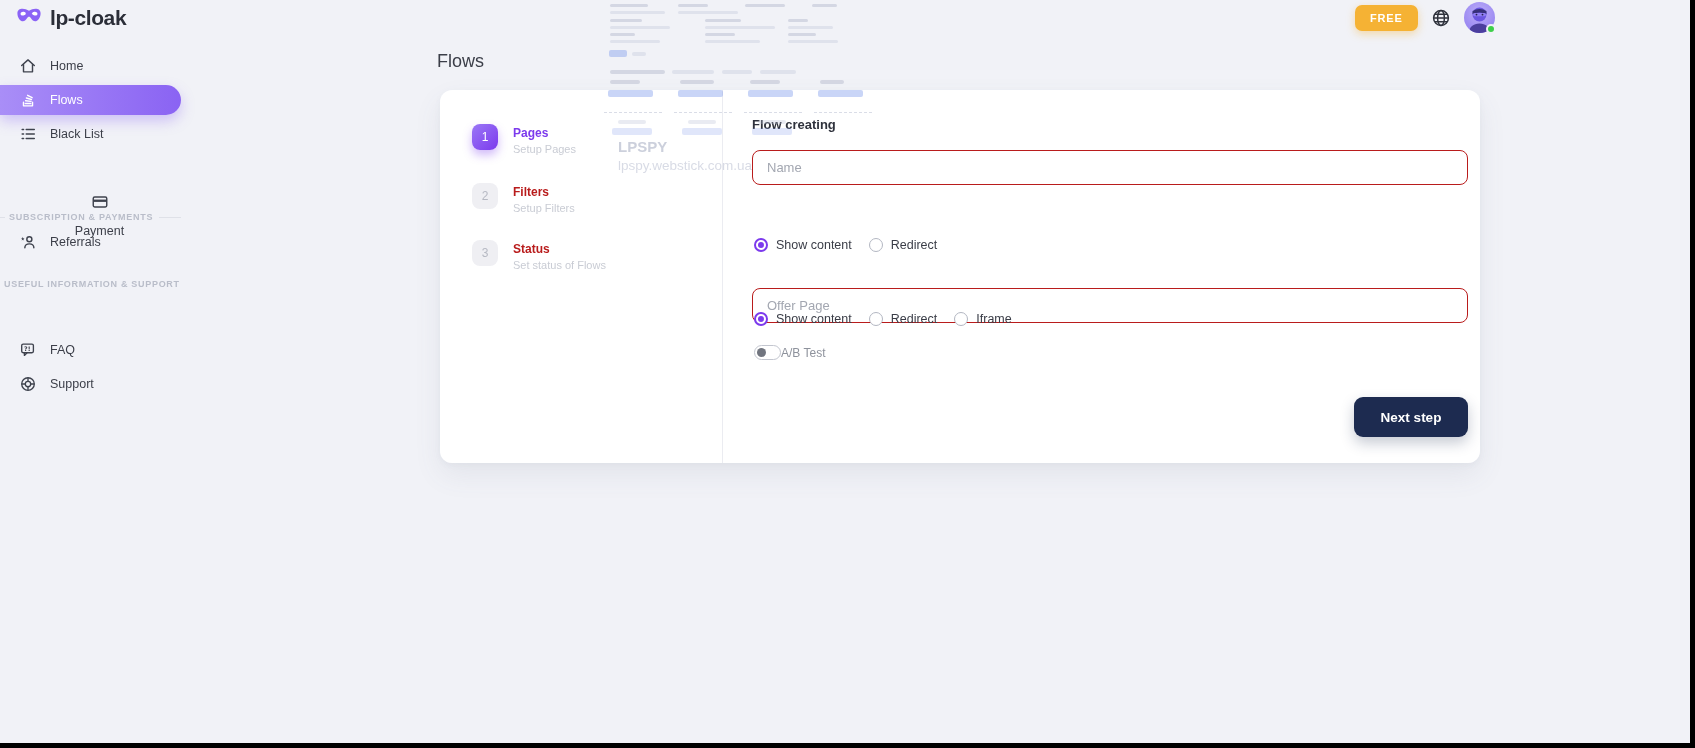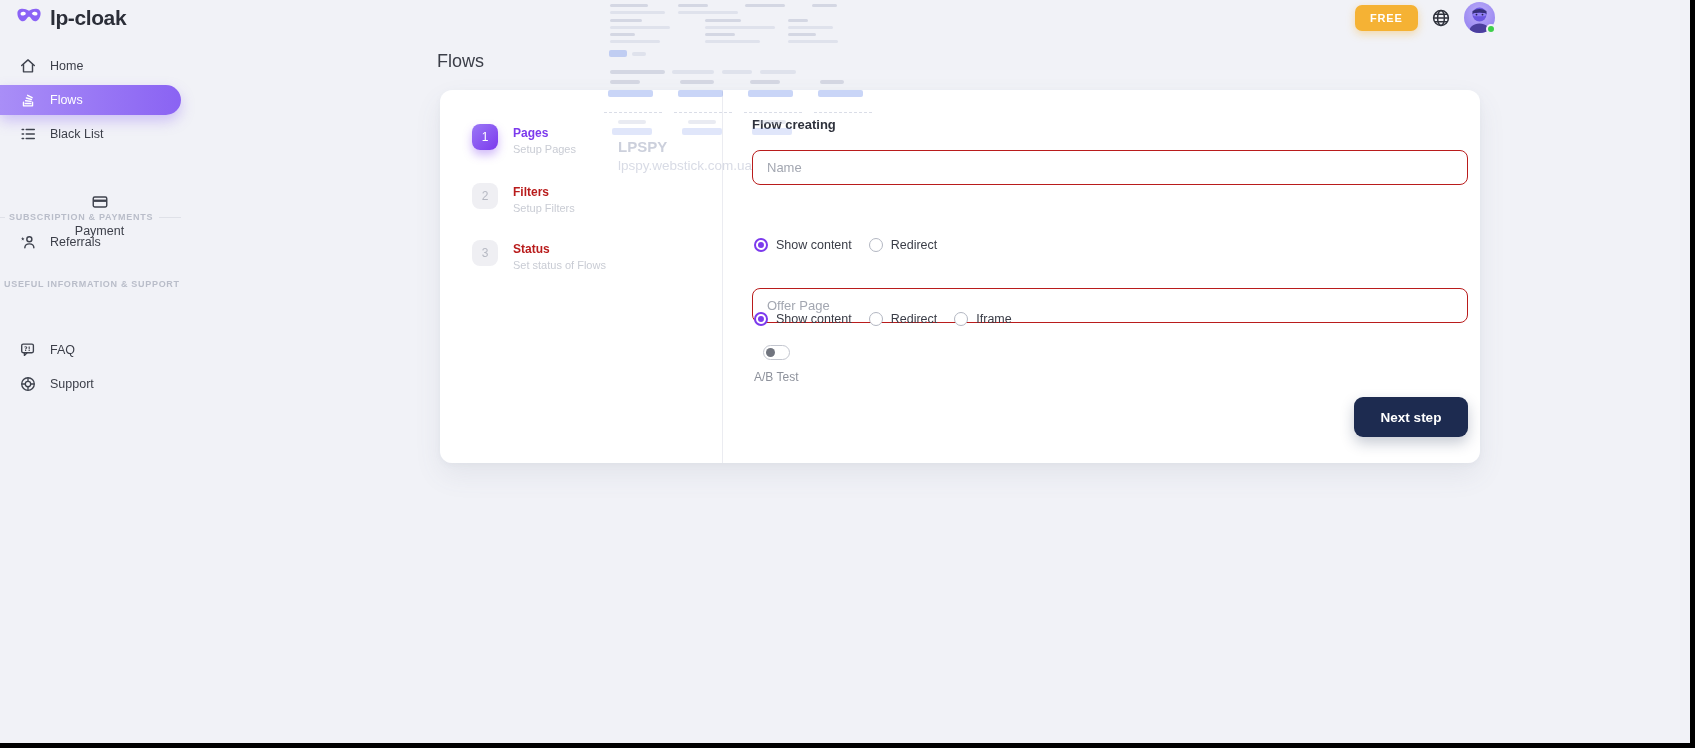--- a/index.html
+++ b/index.html
@@ -47,21 +47,21 @@
   .form { position:absolute; left:312px; top:0; width:716px; height:373px; }
   .form-title { position:absolute; left:0; top:27px; font-size:13px; font-weight:bold; color:#2f323c; }
   .tinput { position:absolute; left:0; width:716px; height:35px; border:1px solid #b91c1c; border-radius:8px; background:transparent; padding:0 14px; font-size:13px; color:#333; font-family:"Liberation Sans",sans-serif; outline:none; }
   .tinput::placeholder { color:#a3a7b1; }
   .radio-row { position:absolute; left:2px; display:flex; align-items:center; gap:17px; }
   .radio-item { display:flex; align-items:center; gap:8px; cursor:pointer; }
   .radio { width:14px; height:14px; border-radius:50%; border:1.5px solid #b3b7c2; position:relative; background:#fff; flex:0 0 auto; }
   .radio-sel { border:2px solid #7c3aed; }
   .radio-sel::after { content:''; position:absolute; left:50%; top:50%; transform:translate(-50%,-50%); width:6px; height:6px; border-radius:50%; background:#7c3aed; }
   .radio-label { font-size:12.5px; color:#3a3d47; }
-  .toggle-row { position:absolute; left:2px; top:255px; display:flex; align-items:center; gap:10px; cursor:pointer;flex-direction:column; }
+  .toggle-row { position:absolute; left:2px; top:255px; display:flex; align-items:center; cursor:pointer; }
   .toggle { width:27px; height:15px; border:1.5px solid #c3c6cf; border-radius:9px; position:relative; background:#fff; }
   .toggle-knob { position:absolute; left:2px; top:1.5px; width:9px; height:9px; border-radius:50%; background:#71757f; }
   .toggle-label { font-size:12px; color:#8e929c; }
   .next-btn { position:absolute; right:0; top:307px; width:114px; height:40px; background:#1d2b50; border:none; border-radius:9px; color:#fff; font-size:13.5px; font-weight:bold; font-family:"Liberation Sans",sans-serif; cursor:pointer; box-shadow:0 6px 14px rgba(29,43,80,.25); }
   
   .ghost { position:absolute; left:540px; top:0; width:350px; height:300px; z-index:3; pointer-events:none; }
   .gb { position:absolute; border-radius:2px; }
   .g1 { background:rgba(165,172,195,.38); }
   .g2 { background:rgba(182,190,212,.30); }
   .g3 { background:rgba(120,150,235,.40); }

